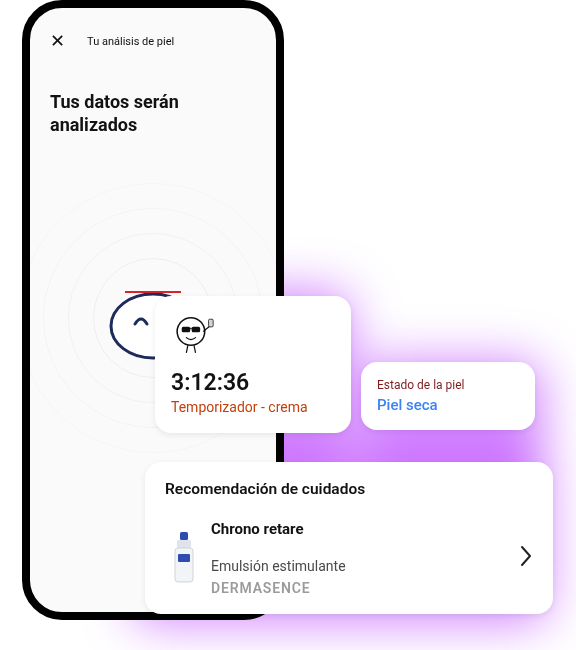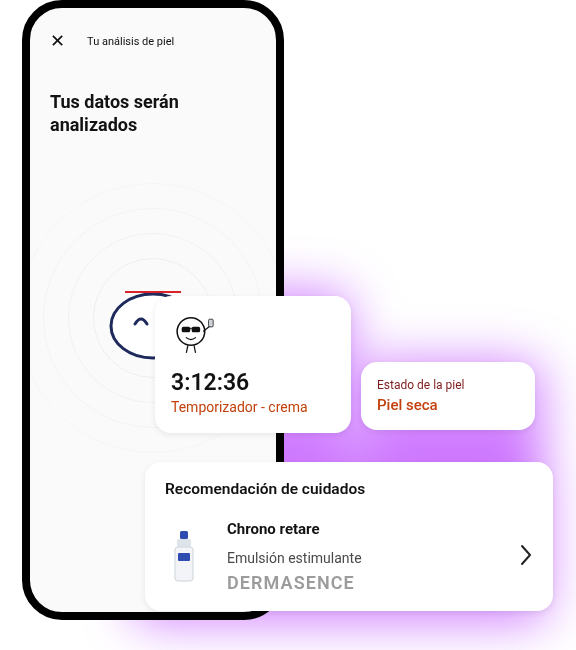--- a/index.html
+++ b/index.html
@@ -142,62 +142,62 @@
     padding: 16px 16px;
   }
   .state-caption {
     font-size: 12px;
     color: #7f1d1d;
     margin-bottom: 4px;
   }
   .state-value {
     font-size: 15px;
     font-weight: 500;
-    color: #c2410c;
+    color: #3b82f6;
   }
 
   
   .card-reco {
     left: 145px;
     top: 462px;
     width: 408px;
     padding: 18px 20px 18px 20px;
   }
   .reco-title {
     font-size: 15.5px;
     font-weight: 600;
     margin-bottom: 22px;
   }
   .reco-row {
     display: flex;
     align-items: center;
-    gap: 24px;
+    gap: 8px;
   }
   .reco-thumb {
     width: 38px;
     height: 60px;
     border-radius: 6px;
     flex: 0 0 auto;
     display: flex;
     align-items: center;
     justify-content: center;
   }
   .reco-text { flex: 1 1 auto; min-width: 0; }
   .reco-name {
     font-size: 15px;
     font-weight: 700;
     line-height: 1.2;
   }
   .reco-sub {
     font-size: 14px;
     color: #4a4a4a;
-    margin-top: 12px;
+    margin-top: 20px;
   }
   .reco-brand {
-    font-size: 18px;
+    font-size: 14px;
     letter-spacing: 0.06em;
     color: #9b9b9b;
     font-weight: 600;
     margin-top: 6px;
   }
   .reco-arrow {
     flex: 0 0 auto;
     color: #222;
   }
 

